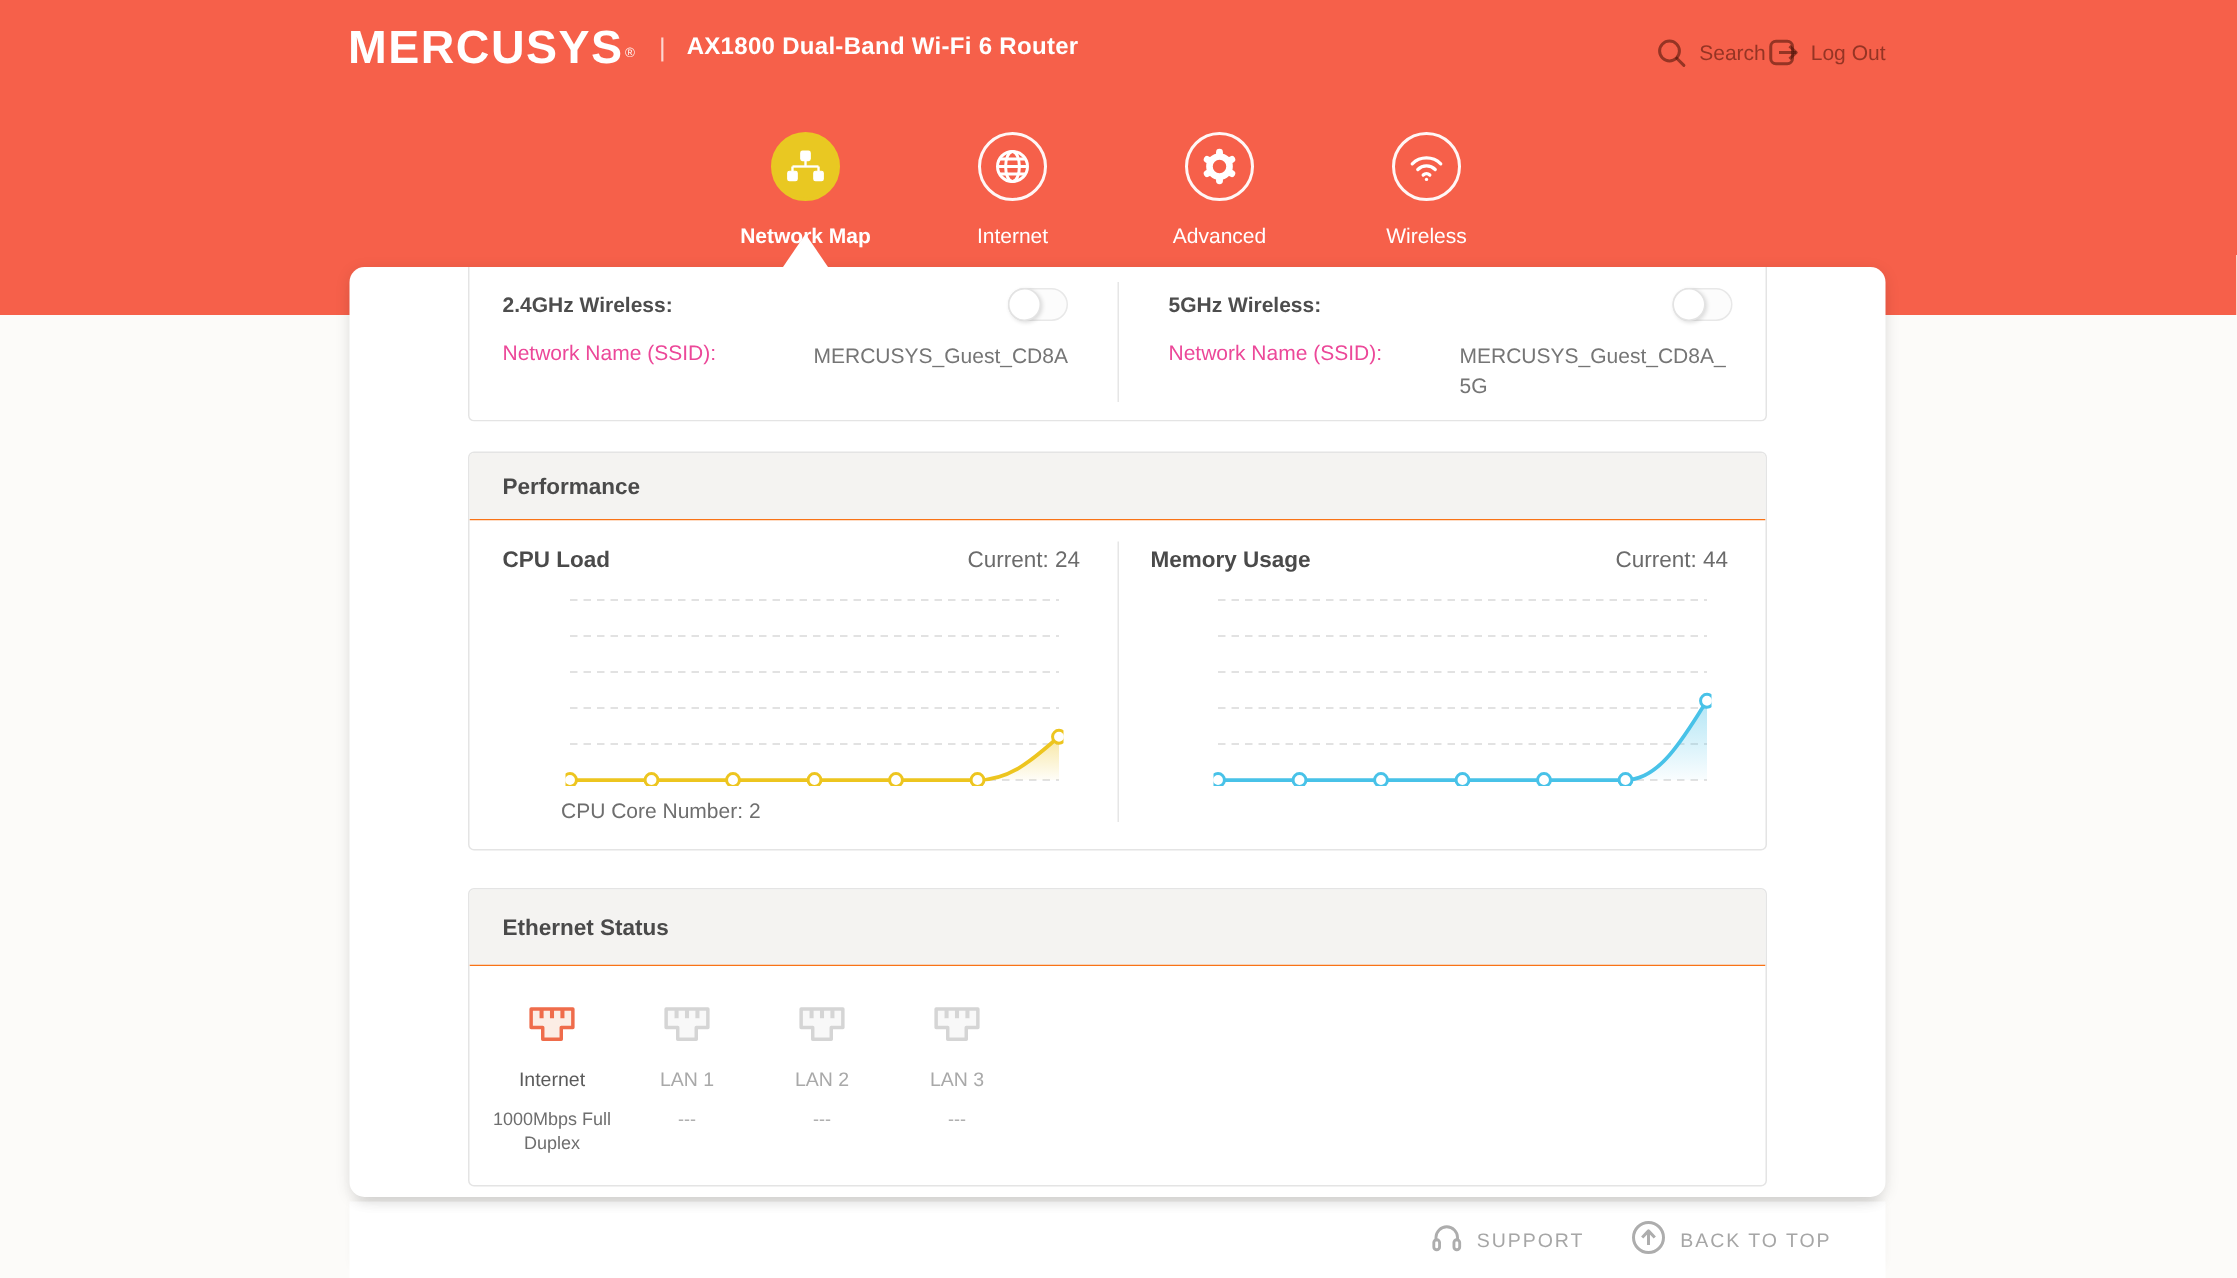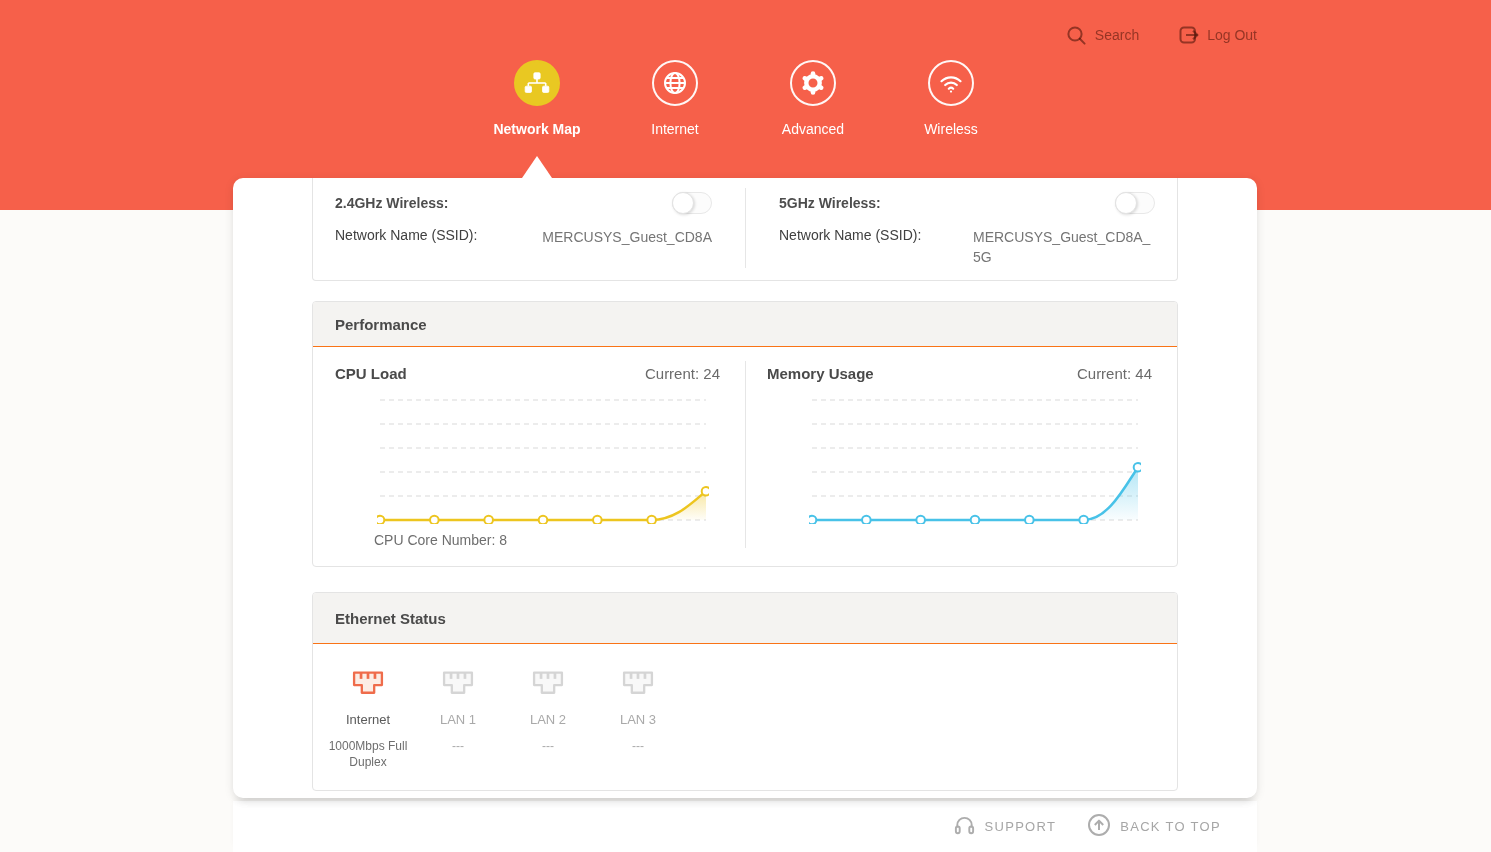--- a/index.html
+++ b/index.html
@@ -8,26 +8,26 @@
   .stage { position:relative; width:1491px; height:852px; }
 
   
   .header { position:absolute; left:0; top:0; width:1491px; height:210px; background:#F6604A; }
   .brand { position:absolute; left:232px; top:14px; display:flex; align-items:center; color:#fff; }
   .logo { font-size:31px; font-weight:800; letter-spacing:1px; color:#fff; }
   .logo-reg { font-size:9px; vertical-align:top; position:relative; top:3px; margin-left:1px; opacity:.9; }
   .brand-divider { font-size:17px; margin:0 14px 0 16px; opacity:.75; font-weight:300; }
   .brand-sub { font-size:16px; font-weight:700; letter-spacing:.2px; }
 
-  .header-actions { position:absolute; right:234px; top:24px; display:flex; align-items:center; gap:38px;
+  .header-actions { position:absolute; right:234px; top:24px; display:flex; align-items:center; 
                     color:rgba(70,16,6,0.55); font-size:14px; }
   .action { display:flex; align-items:center; gap:8px; cursor:pointer; }
   .action svg { display:block; }
 
-  .nav { position:absolute; left:468px; top:60px; display:flex; }
+  .nav { position:absolute; left:468px; top:88px; display:flex; }
   .nav-item { width:138px; display:flex; flex-direction:column; align-items:center; cursor:pointer; }
   .nav-circle { width:46px; height:46px; border-radius:50%; border:2px solid rgba(255,255,255,0.95);
                 display:flex; align-items:center; justify-content:center; color:#fff; }
   .nav-item.active .nav-circle { background:#E9C822; border-color:#E9C822; }
   .nav-label { margin-top:15px; font-size:14px; color:#fff; }
   .nav-item.active .nav-label { font-weight:700; }
   .tab-pointer { position:absolute; left:522px; top:156px; width:0; height:0;
                  border-left:15px solid transparent; border-right:15px solid transparent;
                  border-bottom:22px solid #fff; z-index:4; }
 
@@ -43,21 +43,21 @@
   .panel-title { font-size:15px; font-weight:700; color:#4A4A4A; }
 
   
   .panel-wireless { border-top:none; border-radius:0 0 4px 4px; height:103px; display:flex; position:relative; }
   .w-col { width:50%; padding:14px 23px 0 22px; }
   .w-col.right { padding:14px 22px 0 24px;margin-left:20px; }
   .w-divider { position:absolute; left:50%; top:10px; bottom:12px; width:1px; background:#E6E6E6; }
   .w-row { display:flex; justify-content:space-between; align-items:center; }
   .w-band { font-size:14px; font-weight:700; color:#4D4D4D; }
   .w-row2 { margin-top:13px; display:flex; justify-content:space-between; align-items:flex-start; }
-  .w-ssid-label { font-size:14px; color:#404040; }
+  .w-ssid-label { font-size:14px; color:#ec4899; }
   .w-ssid-value { font-size:14px; color:#757575; text-align:left; max-width:182px;
                   word-break:break-all; line-height:1.45; }
   .toggle { position:relative; width:40px; height:22px; border-radius:12px; background:#FCFCFC;
             border:1px solid #E8E8E8; cursor:pointer; flex:none; }
   .knob { position:absolute; left:-1px; top:-1px; width:22px; height:22px; border-radius:50%;
           background:#fff; border:1px solid #E3E3E3; box-shadow:1px 1px 3px rgba(0,0,0,0.14); }
 
   
   .panel-perf { margin-top:20px; }
   .perf-body { display:flex; position:relative; }
@@ -94,20 +94,26 @@
                 letter-spacing:1.3px; cursor:pointer; }
   .footer-btn svg { color:#ADADAD; }
 </style>
 </head>
 <body>
 
 <div class="stage">
 
   <div class="header">
 
+    <div class="brand">
+      <span class="logo">MERCUSYS</span>
+        <span class="logo-reg">®</span>
+      <span class="brand-divider">|</span>
+      <span class="brand-sub">AX1800 Dual-Band Wi-Fi 6 Router</span>
+    </div>
 
     <div class="header-actions">
       <div class="action">
         <span>
           <svg width="21" height="21" viewBox="0 0 21 21" fill="none" stroke="currentColor" stroke-width="2">
             <circle cx="9" cy="9" r="6.6"></circle>
             <line x1="13.8" y1="13.8" x2="18.6" y2="18.6" stroke-linecap="round"></line>
           </svg>
         </span>
         <span>Search</span>
@@ -239,21 +245,21 @@
               <path d="M3,128 L57.333333333333336,128 L111.66666666666667,128 L166,128 L220.33333333333334,128 L274.6666666666667,128 C298.6666666666667,128 315,110.72 329,99.2 L329,128 Z" fill="url(#grad0)" stroke="none"></path>
               <path d="M3,128 L57.333333333333336,128 L111.66666666666667,128 L166,128 L220.33333333333334,128 L274.6666666666667,128 C298.6666666666667,128 315,110.72 329,99.2" fill="none" stroke="#EDC51F" stroke-width="2.5"></path>
               <circle cx="3" cy="128" r="4.3" fill="#fff" stroke="#EDC51F" stroke-width="2"></circle>
               <circle cx="57.333333333333336" cy="128" r="4.3" fill="#fff" stroke="#EDC51F" stroke-width="2"></circle>
               <circle cx="111.66666666666667" cy="128" r="4.3" fill="#fff" stroke="#EDC51F" stroke-width="2"></circle>
               <circle cx="166" cy="128" r="4.3" fill="#fff" stroke="#EDC51F" stroke-width="2"></circle>
               <circle cx="220.33333333333334" cy="128" r="4.3" fill="#fff" stroke="#EDC51F" stroke-width="2"></circle>
               <circle cx="274.6666666666667" cy="128" r="4.3" fill="#fff" stroke="#EDC51F" stroke-width="2"></circle>
               <circle cx="329" cy="99.2" r="4.3" fill="#fff" stroke="#EDC51F" stroke-width="2"></circle>
             </svg>
-          <div class="chart-note">CPU Core Number: 8</div>
+          <div class="chart-note">CPU Core Number: 2</div>
         </div>
         <div class="perf-divider"></div>
         <div class="chart-col">
           <div class="chart-head">
             <span class="chart-title">Memory Usage</span>
             <span class="chart-current">Current: 44</span>
           </div>
           <svg class="chart-svg" width="332" height="132" viewBox="0 0 332 132">
               <line x1="3" y1="128" x2="329" y2="128" stroke="#D9D9D9" stroke-width="1" stroke-dasharray="5,4"></line>
               <line x1="3" y1="104" x2="329" y2="104" stroke="#D9D9D9" stroke-width="1" stroke-dasharray="5,4"></line>

